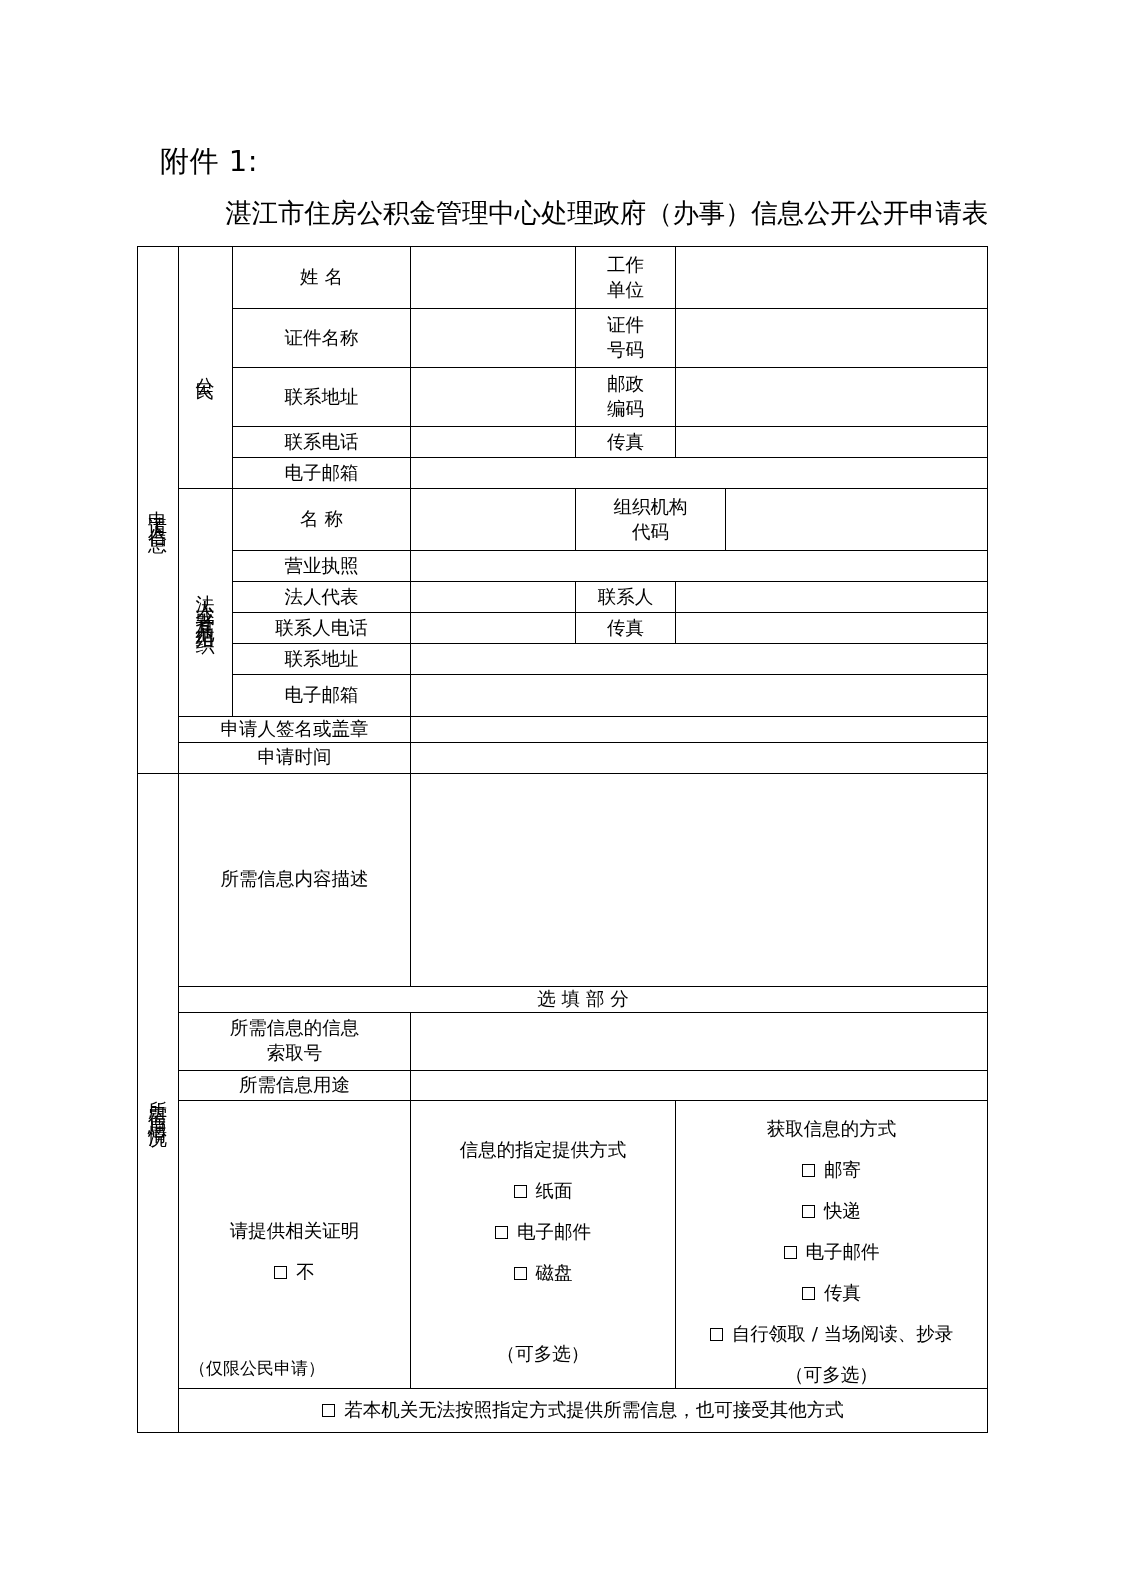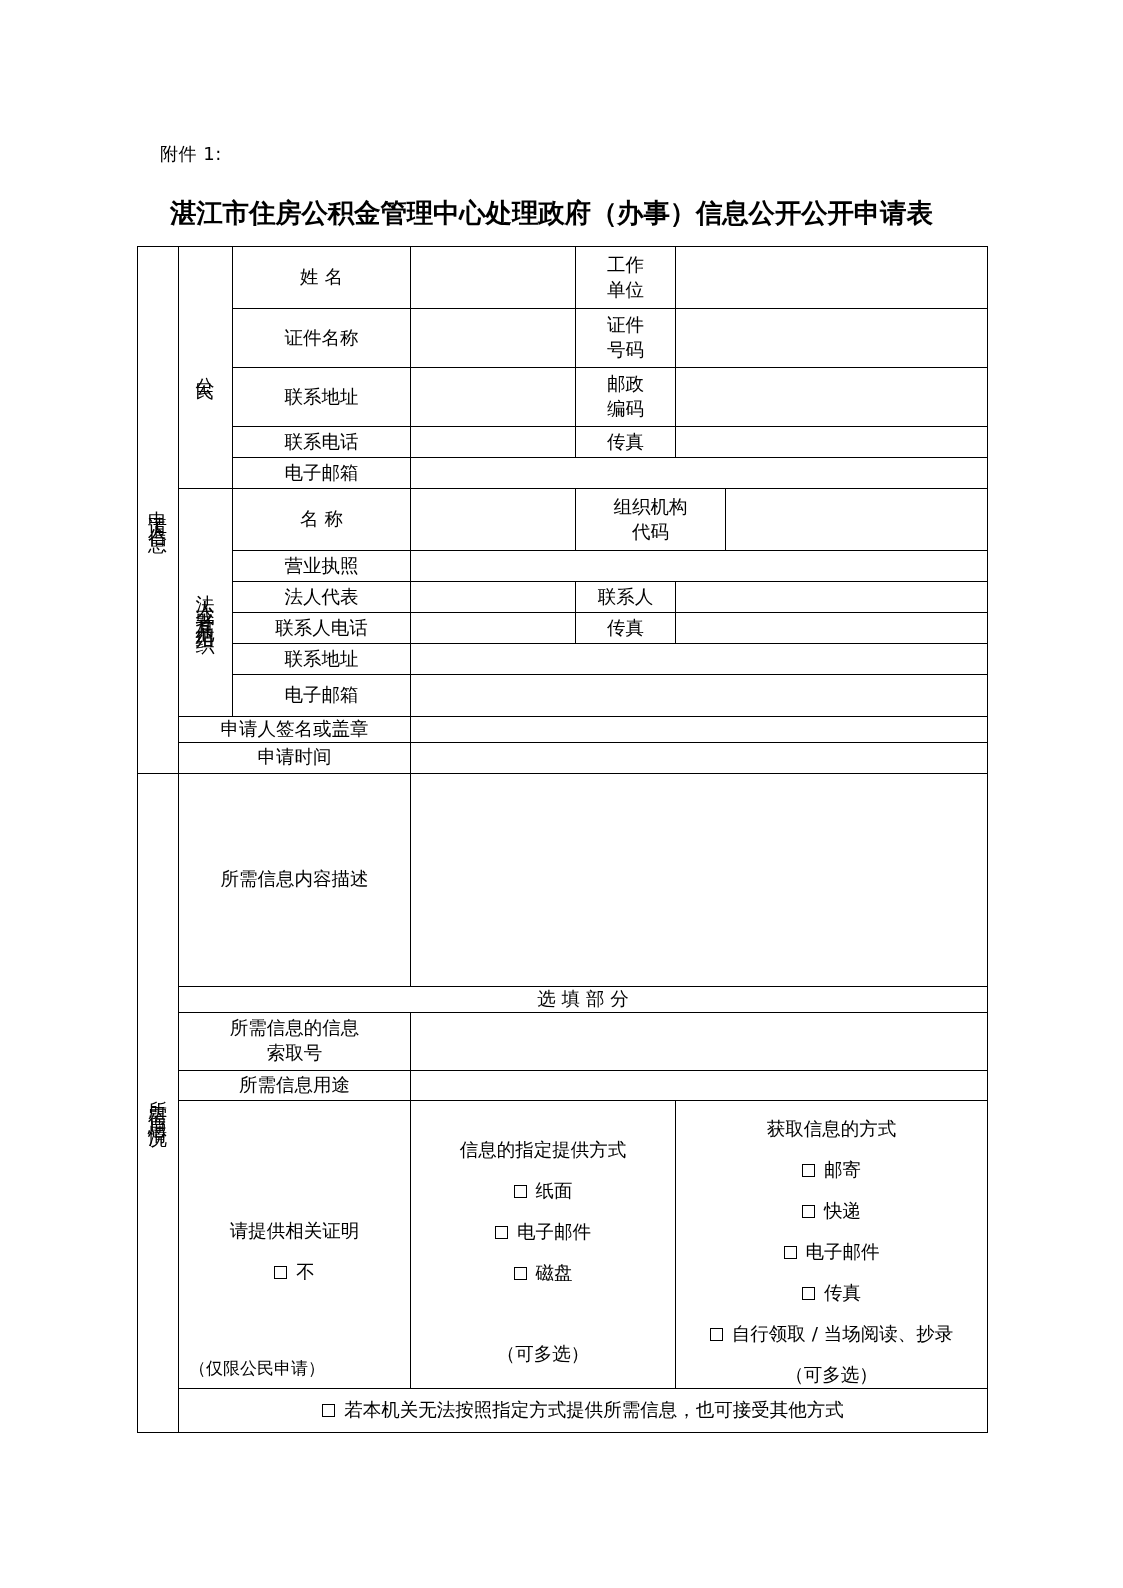--- a/index.html
+++ b/index.html
@@ -15,31 +15,31 @@
     position: relative;
   }
   .page {
     position: absolute;
     left: 0; top: 0;
     width: 1123px; height: 1588px;
   }
   .attachment-label {
     position: absolute;
     left: 160px; top: 142px;
-    font-size: 18px;
+    font-size: 29px;
     letter-spacing: 0.5px;
     white-space: nowrap;
   }
   .doc-title {
     position: absolute;
     left: 170px; top: 195px;
     width: 818px;
-    text-align: left;
+    text-align: right;
     font-size: 26.5px;
-    font-weight: bold;
+    font-weight: normal;
     white-space: nowrap;
     letter-spacing: -0.2px;
   }
 
   table.form {
     position: absolute;
     left: 137px; top: 246px;
     width: 850px;
     border-collapse: collapse;
     table-layout: fixed;

